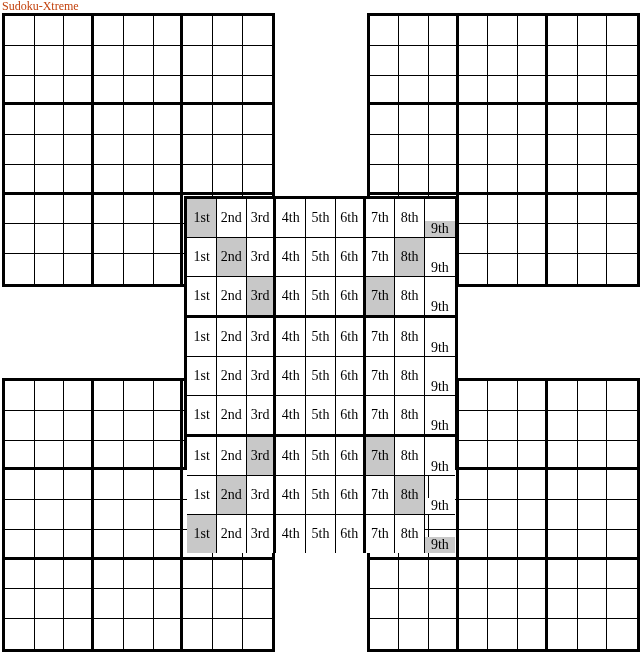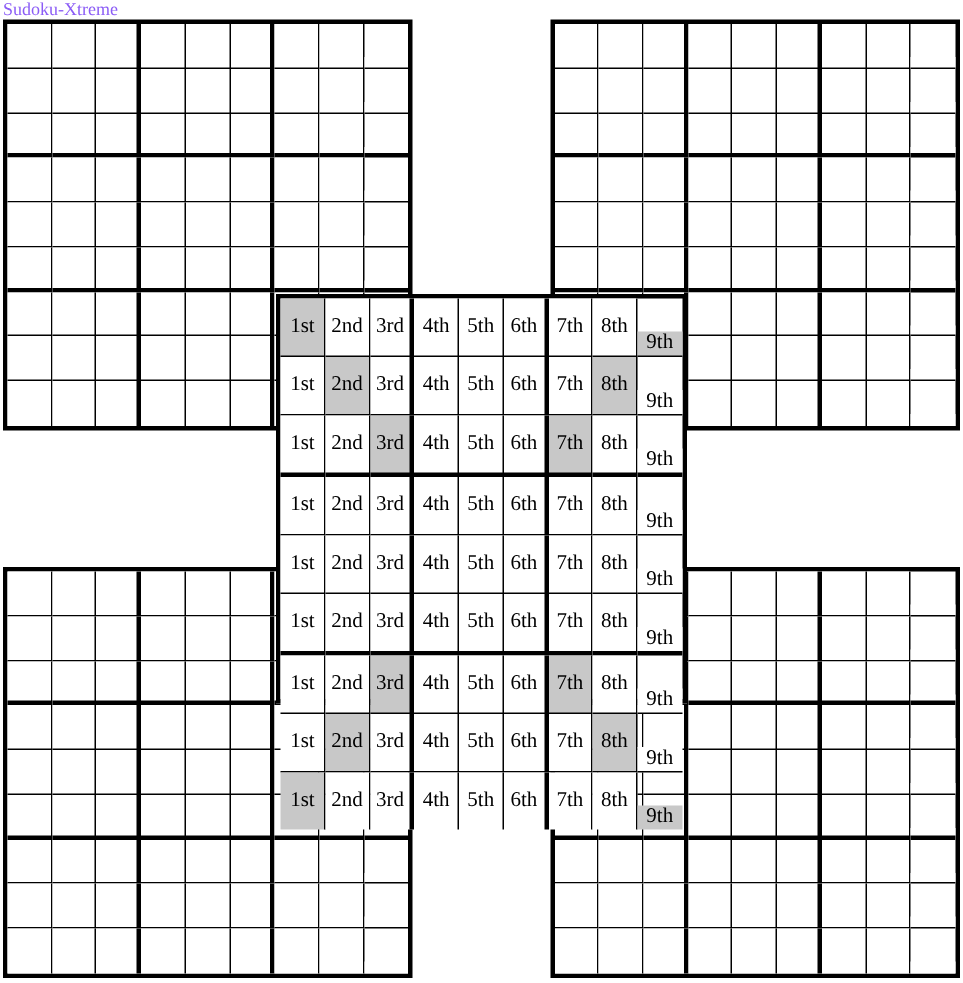--- a/index.html
+++ b/index.html
@@ -8,21 +8,21 @@
     background: #ffffff;
     font-family: "Liberation Serif", serif;
     position: relative;
     overflow: hidden;
   }
   .page-title {
     position: absolute;
     left: 2px; top: 0px;
     font-size: 12px;
     line-height: 13px;
-    color: #8b5cf6;
+    color: #c2410c;
   }
   .board {
     position: absolute;
     left: 2px; top: 13px;
     width: 638px; height: 639px; text-align: right;
   }
   .grid9 {
     position: absolute;
     width: 42.8571%;  
     height: 42.8571%;

